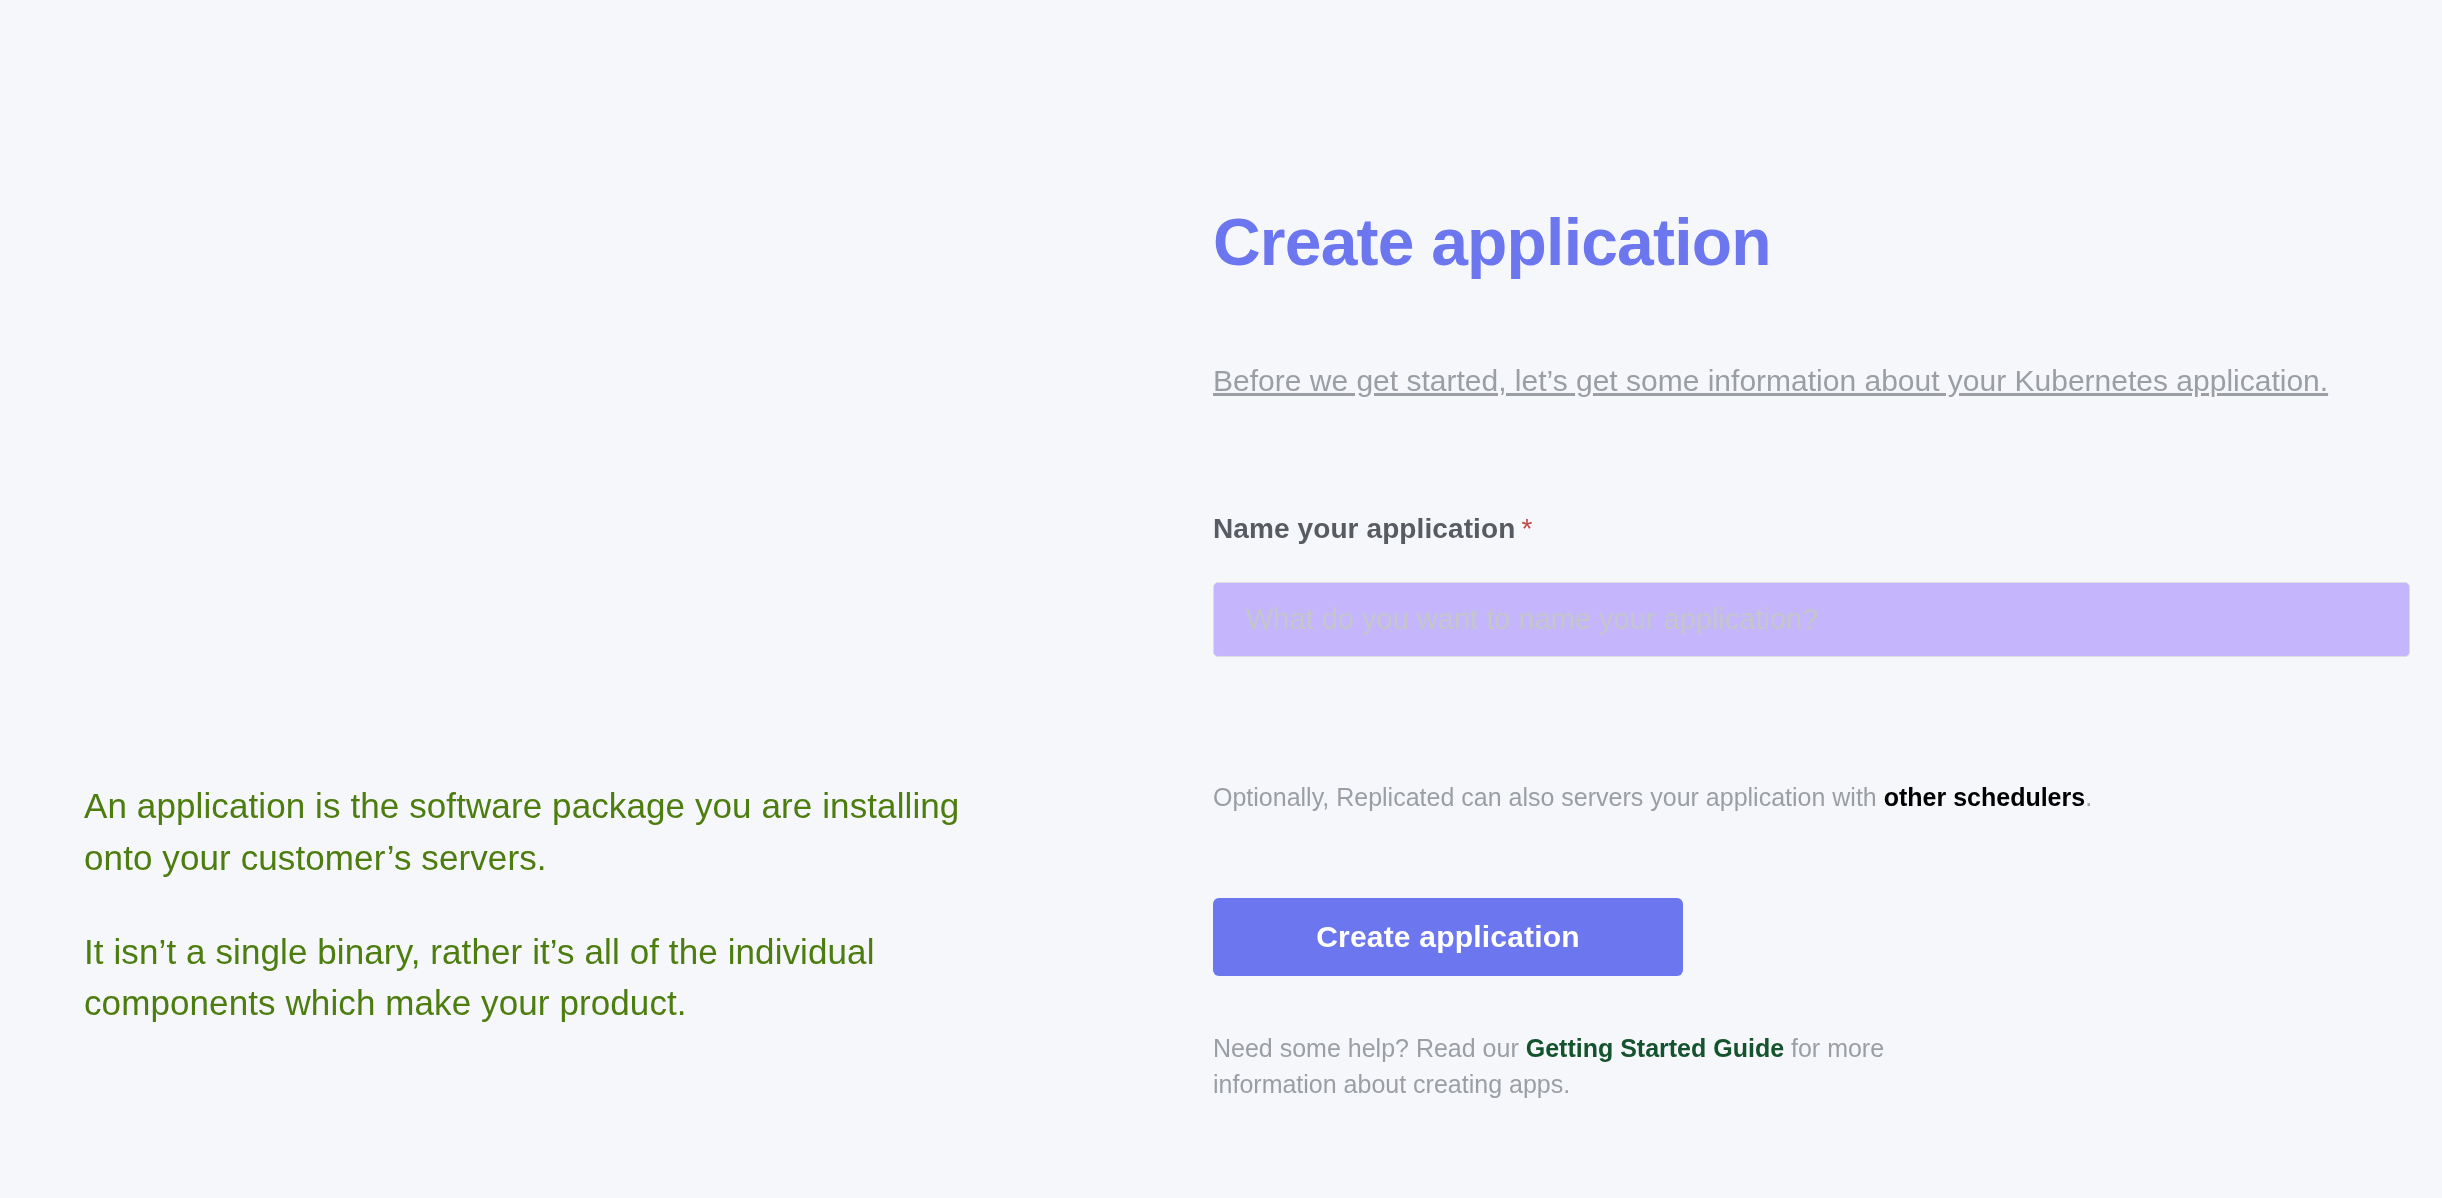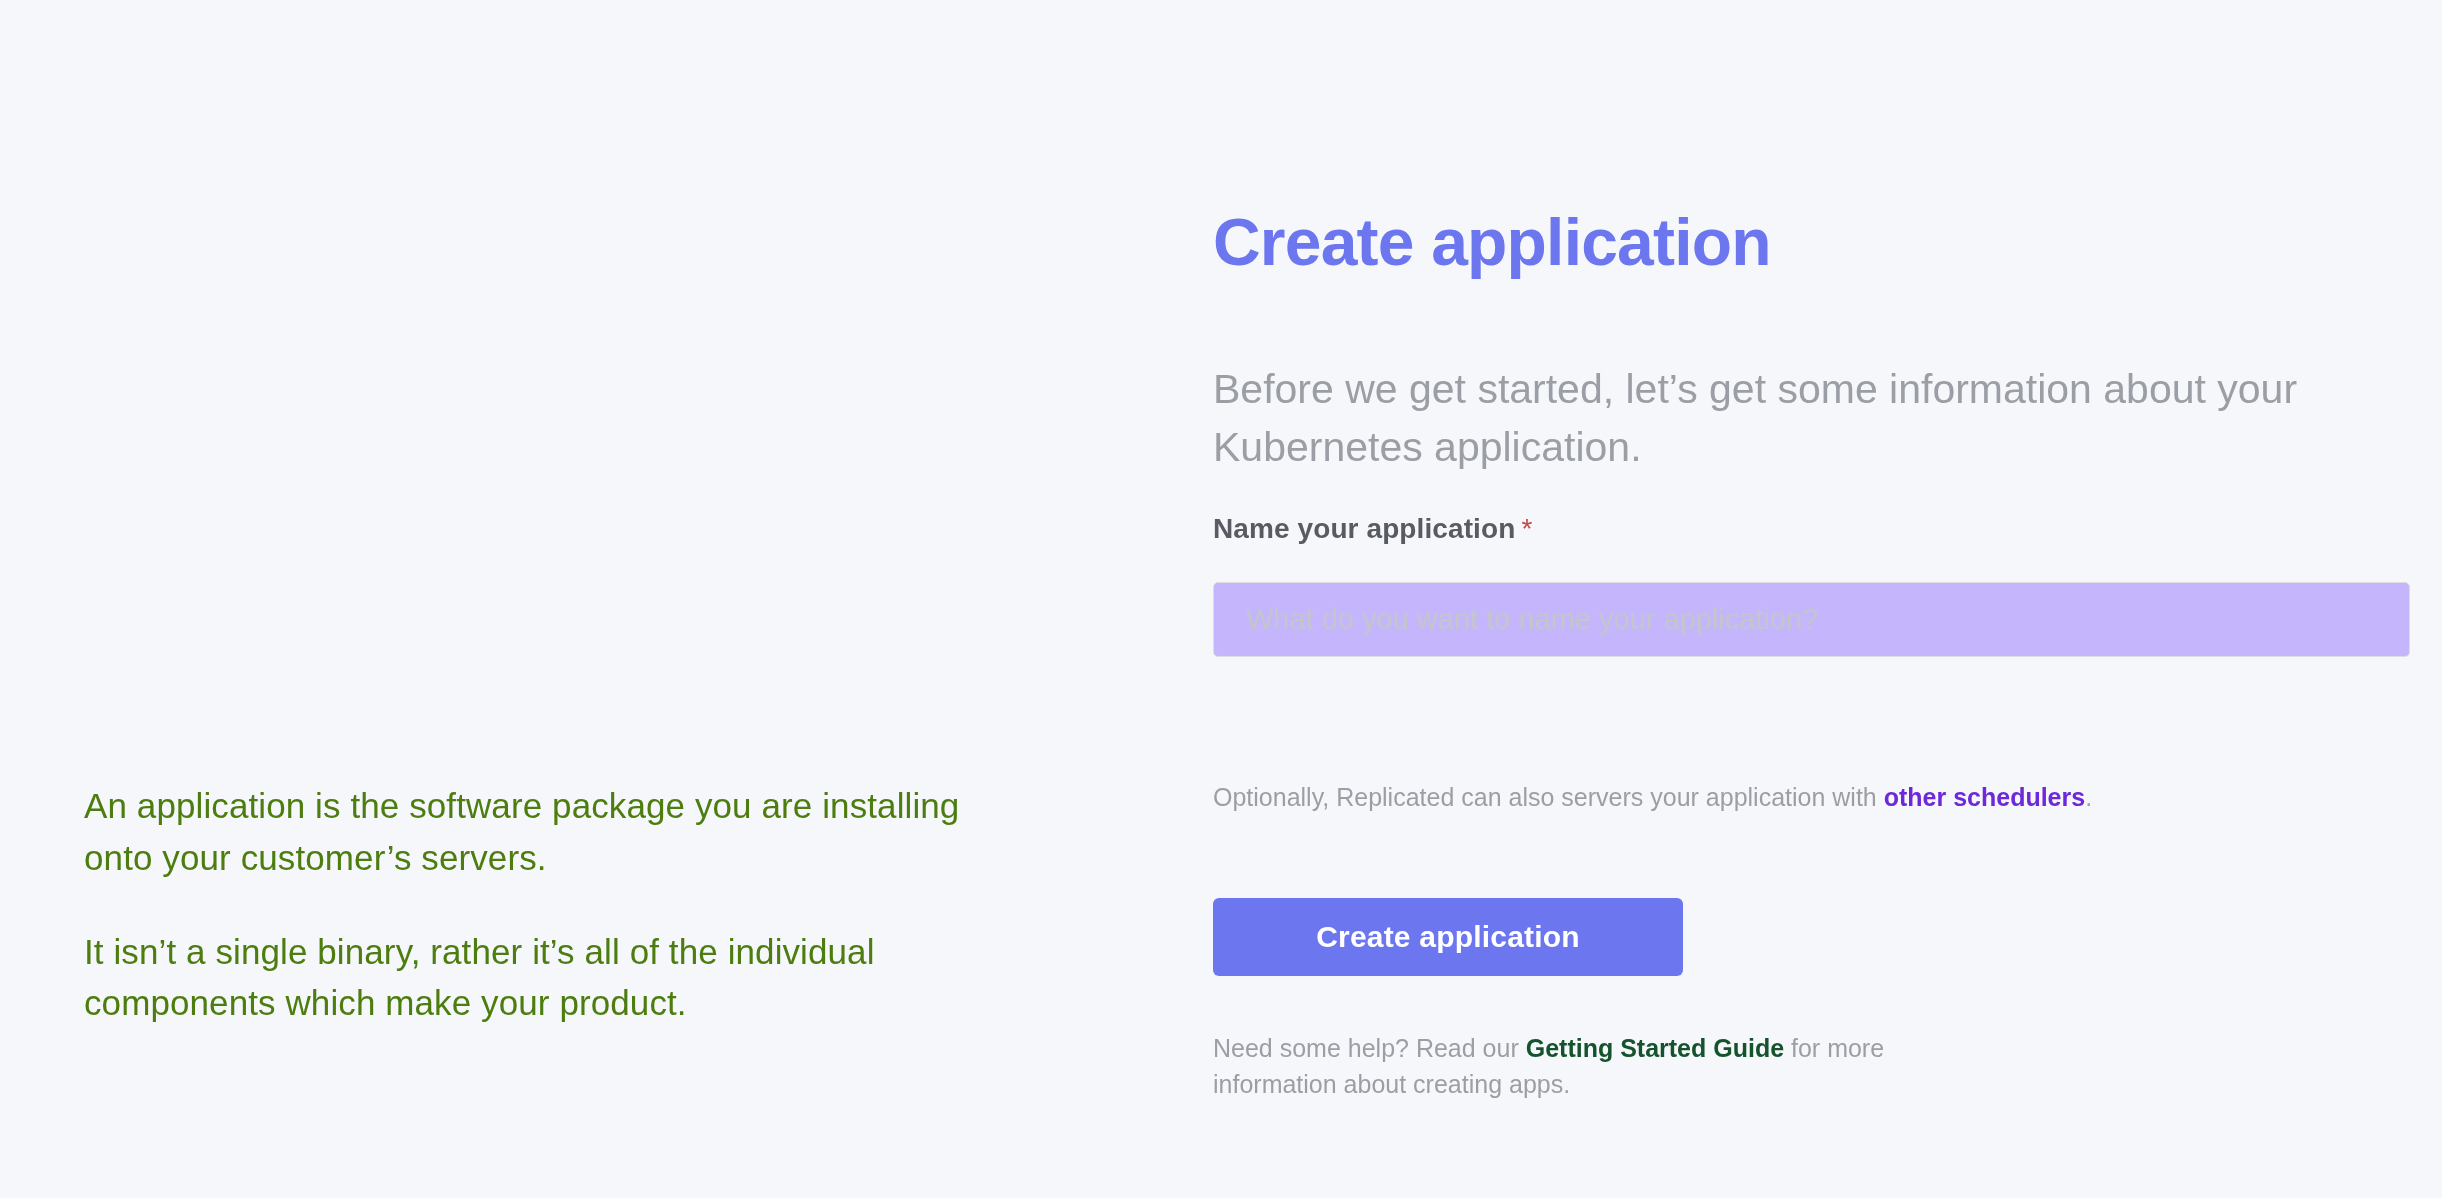--- a/index.html
+++ b/index.html
@@ -80,24 +80,25 @@
     color: #6b76ef;
     letter-spacing: -0.8px;
   }
 
   .intro-text {
     position: absolute;
     left: 0px;
     top: 360px;
     width: 1150px;
     margin: 0;
-    font-size: 41px;
+    font-size: 30px;
     line-height: 1.42;
     color: #9b9fa5;
     font-weight: 400;
+    text-decoration: underline;
   }
 
   .field-label {
     position: absolute;
     left: 0px;
     top: 513px;
     font-size: 28px;
     font-weight: 700;
     color: #585c62;
     letter-spacing: 0.1px;
@@ -132,21 +133,21 @@
 
   .optional-line {
     position: absolute;
     left: 0px;
     top: 780px;
     font-size: 25px;
     color: #9b9fa5;
     line-height: 1.4;
   }
   .inline-link {
-    color: #6d28d9;
+    color: #000000;
     font-weight: 700;
     text-decoration: none;
   }
 
   .create-btn {
     position: absolute;
     left: 0px;
     top: 898px;
     width: 470px;
     height: 78px;

